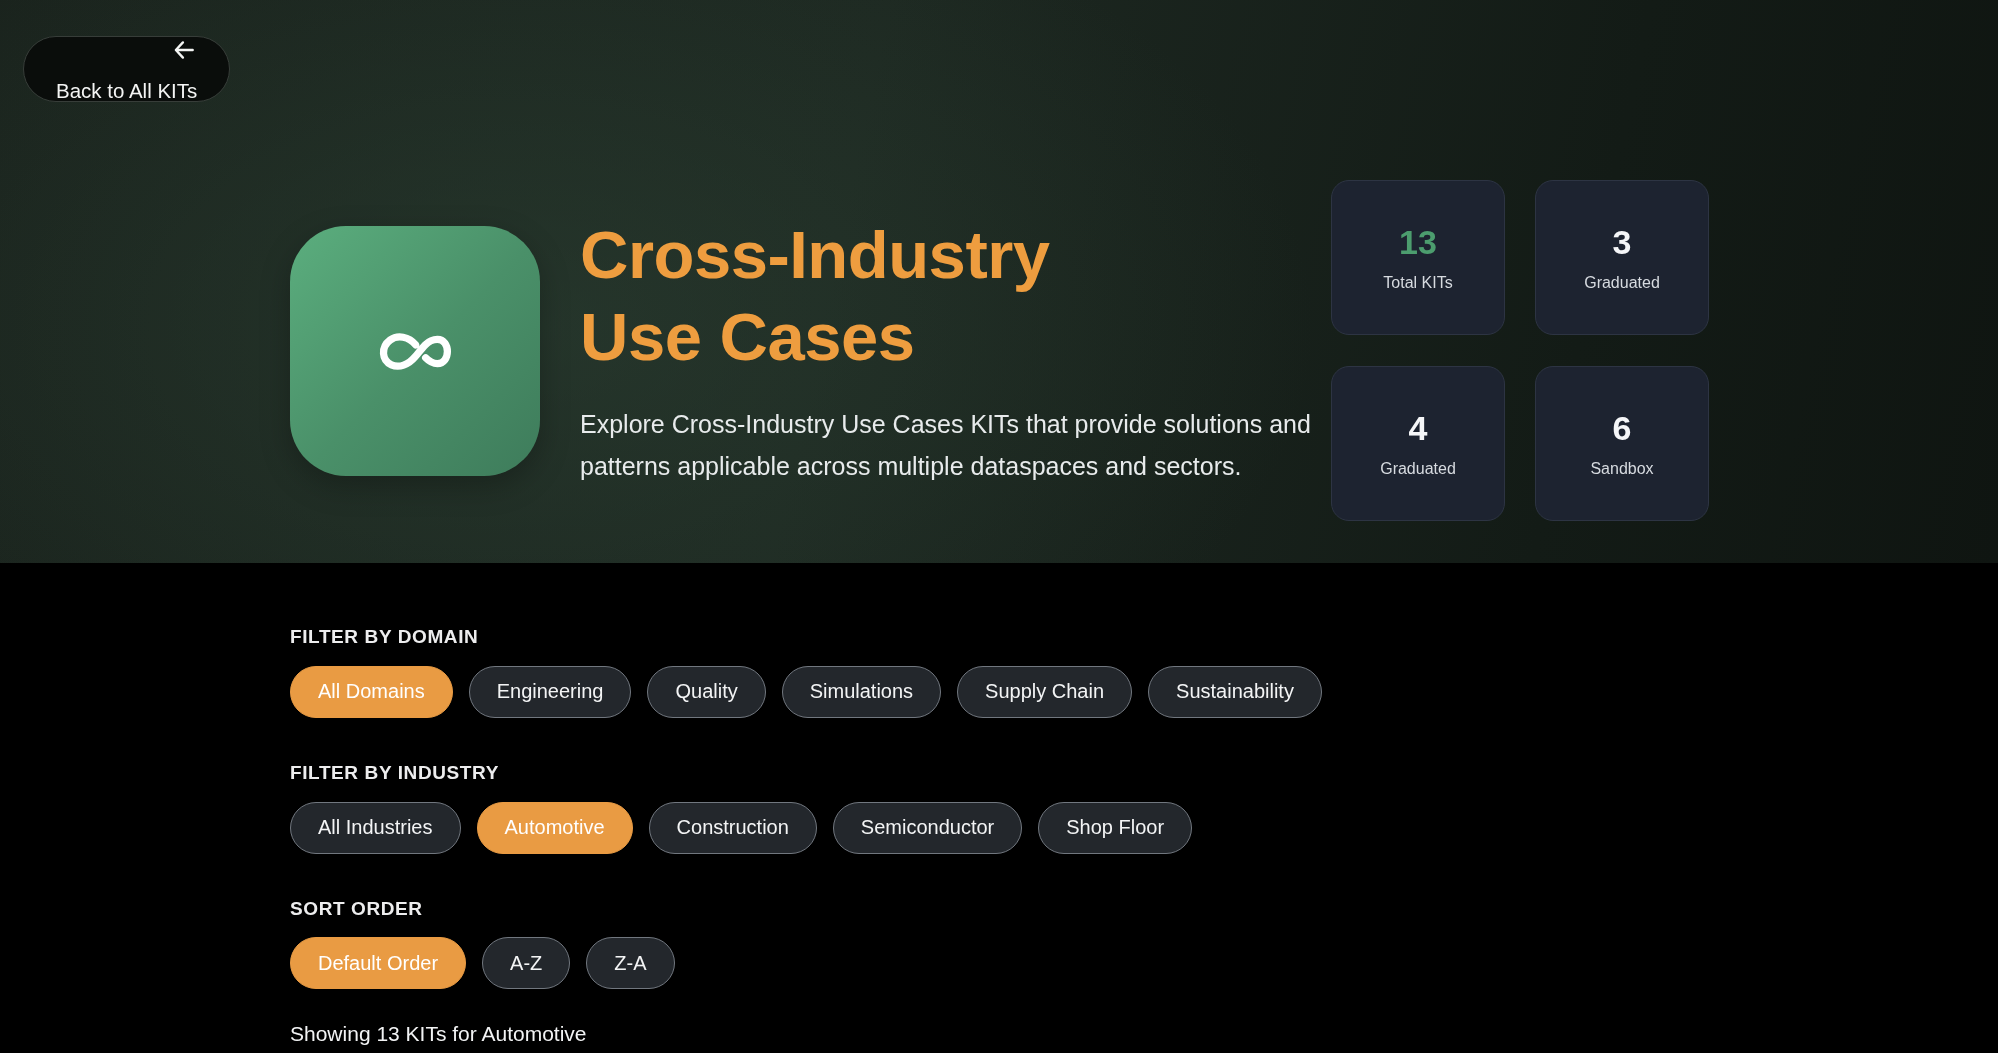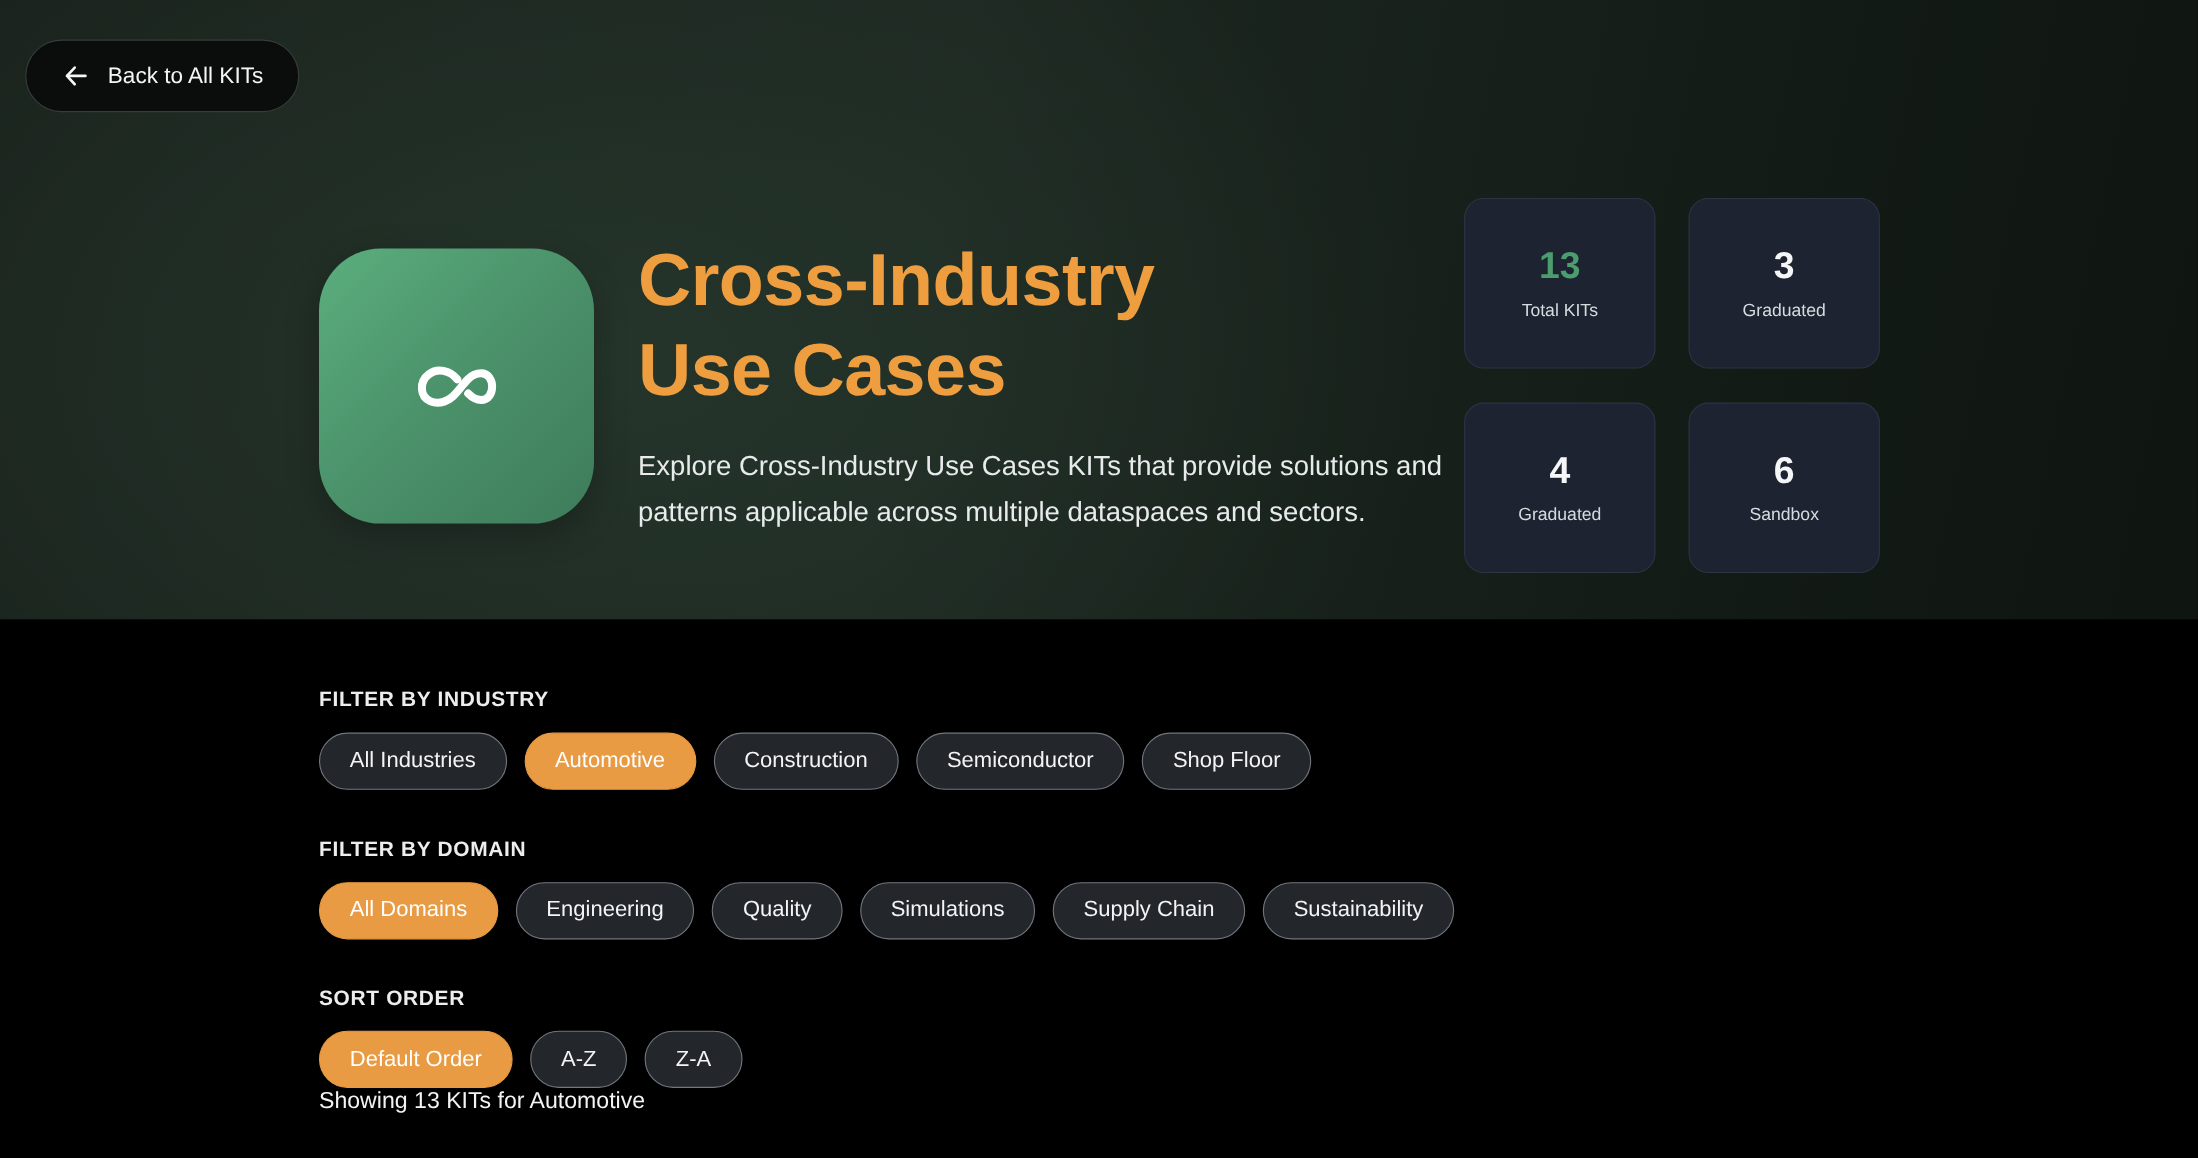--- a/index.html
+++ b/index.html
@@ -15,23 +15,23 @@
   .hero {
     position:relative; width:100%; height:563px;
     background:
       radial-gradient(1250px 760px at 27% 58%, rgba(46,68,54,0.50), rgba(0,0,0,0) 62%),
       linear-gradient(102deg, #1a231d 0%, #1d2821 42%, #131b16 78%, #0f1511 100%);
   }
 
   .back-button {
     position:absolute; left:23px; top:36px;
     height:66px; padding:0 32px;
-    display:inline-flex; align-items:center; gap:16px;
+    display:inline-flex; align-items:flex-end; gap:16px;
     background:#0a0d0b; border:1px solid #373d39; border-radius:33px;
-    color:#f4f5f4; font-size:20.5px; font-weight:500; cursor:pointer;
+    color:#f4f5f4; font-size:20.5px; font-weight:500; cursor:pointer;flex-direction:column;
   }
   .back-button svg { display:block; }
 
   .kit-icon {
     position:absolute; left:290px; top:226px;
     width:250px; height:250px; border-radius:56px;
     background:linear-gradient(135deg, #5bae7e 0%, #4a9069 52%, #3e7c5b 100%);
     display:flex; align-items:center; justify-content:center;
     box-shadow:0 10px 30px rgba(0,0,0,0.25);
   }
@@ -70,21 +70,21 @@
   .pill-row { display:flex; gap:16px; margin-top:17px; }
   .pill {
     height:52px; padding:0 27px; border-radius:26px;
     display:inline-flex; align-items:center; justify-content:center;
     background:#23272c; border:1.5px solid #71777f;
     color:#f3f4f5; font-size:20px; font-weight:400;
     font-family:inherit; cursor:pointer; white-space:nowrap;
   }
   .pill.active { background:#e99b43; border-color:#e99b43; color:#ffffff; font-weight:500; }
   .filter-group { margin-bottom:44px; }
-  .results-summary { font-size:21px; color:#f2f3f4; font-weight:400; }
+  .results-summary { margin-top:33px; font-size:21px; color:#f2f3f4; font-weight:400; }
 </style>
 </head>
 <body>
 
 <div class="page">
 
   <section class="hero">
 
     <button class="back-button">
       <span>
@@ -125,39 +125,39 @@
         <div class="stat-card">
           <div class="stat-value" style="color: rgb(245, 246, 248);">6</div>
           <div class="stat-label">Sandbox</div>
         </div>
       </div>
   </section>
 
   <section class="filters">
 
     <div class="filter-group">
-      <div class="filter-label">FILTER BY INDUSTRY</div>
-      <div class="pill-row" id="industry-pills">
-          <button class="pill">All Industries</button>
-          <button class="pill active">Automotive</button>
-          <button class="pill">Construction</button>
-          <button class="pill">Semiconductor</button>
-          <button class="pill">Shop Floor</button>
-        </div>
-    </div>
-
-    <div class="filter-group">
       <div class="filter-label">FILTER BY DOMAIN</div>
       <div class="pill-row" id="domain-pills">
           <button class="pill active">All Domains</button>
           <button class="pill">Engineering</button>
           <button class="pill">Quality</button>
           <button class="pill">Simulations</button>
           <button class="pill">Supply Chain</button>
           <button class="pill">Sustainability</button>
+        </div>
+    </div>
+
+    <div class="filter-group">
+      <div class="filter-label">FILTER BY INDUSTRY</div>
+      <div class="pill-row" id="industry-pills">
+          <button class="pill">All Industries</button>
+          <button class="pill active">Automotive</button>
+          <button class="pill">Construction</button>
+          <button class="pill">Semiconductor</button>
+          <button class="pill">Shop Floor</button>
         </div>
     </div>
 
     <div class="filter-group" style="margin-bottom:0;">
       <div class="filter-label">SORT ORDER</div>
       <div class="pill-row" id="sort-pills">
           <button class="pill active">Default Order</button>
           <button class="pill">A-Z</button>
           <button class="pill">Z-A</button>
         </div>

